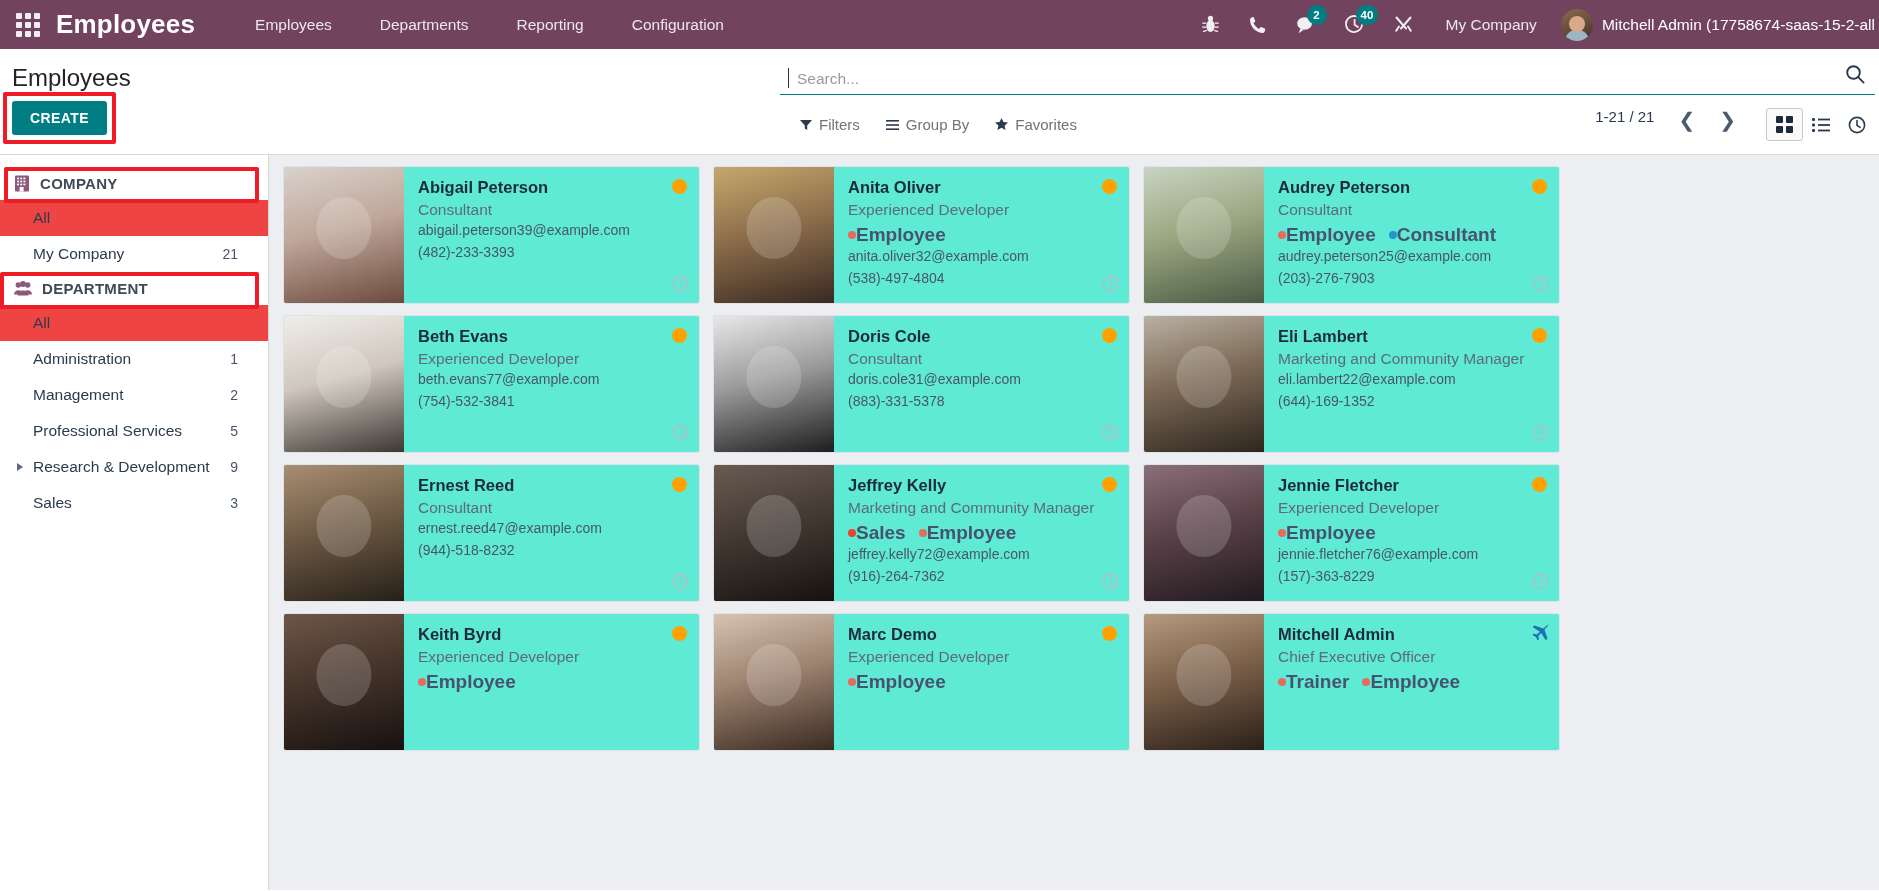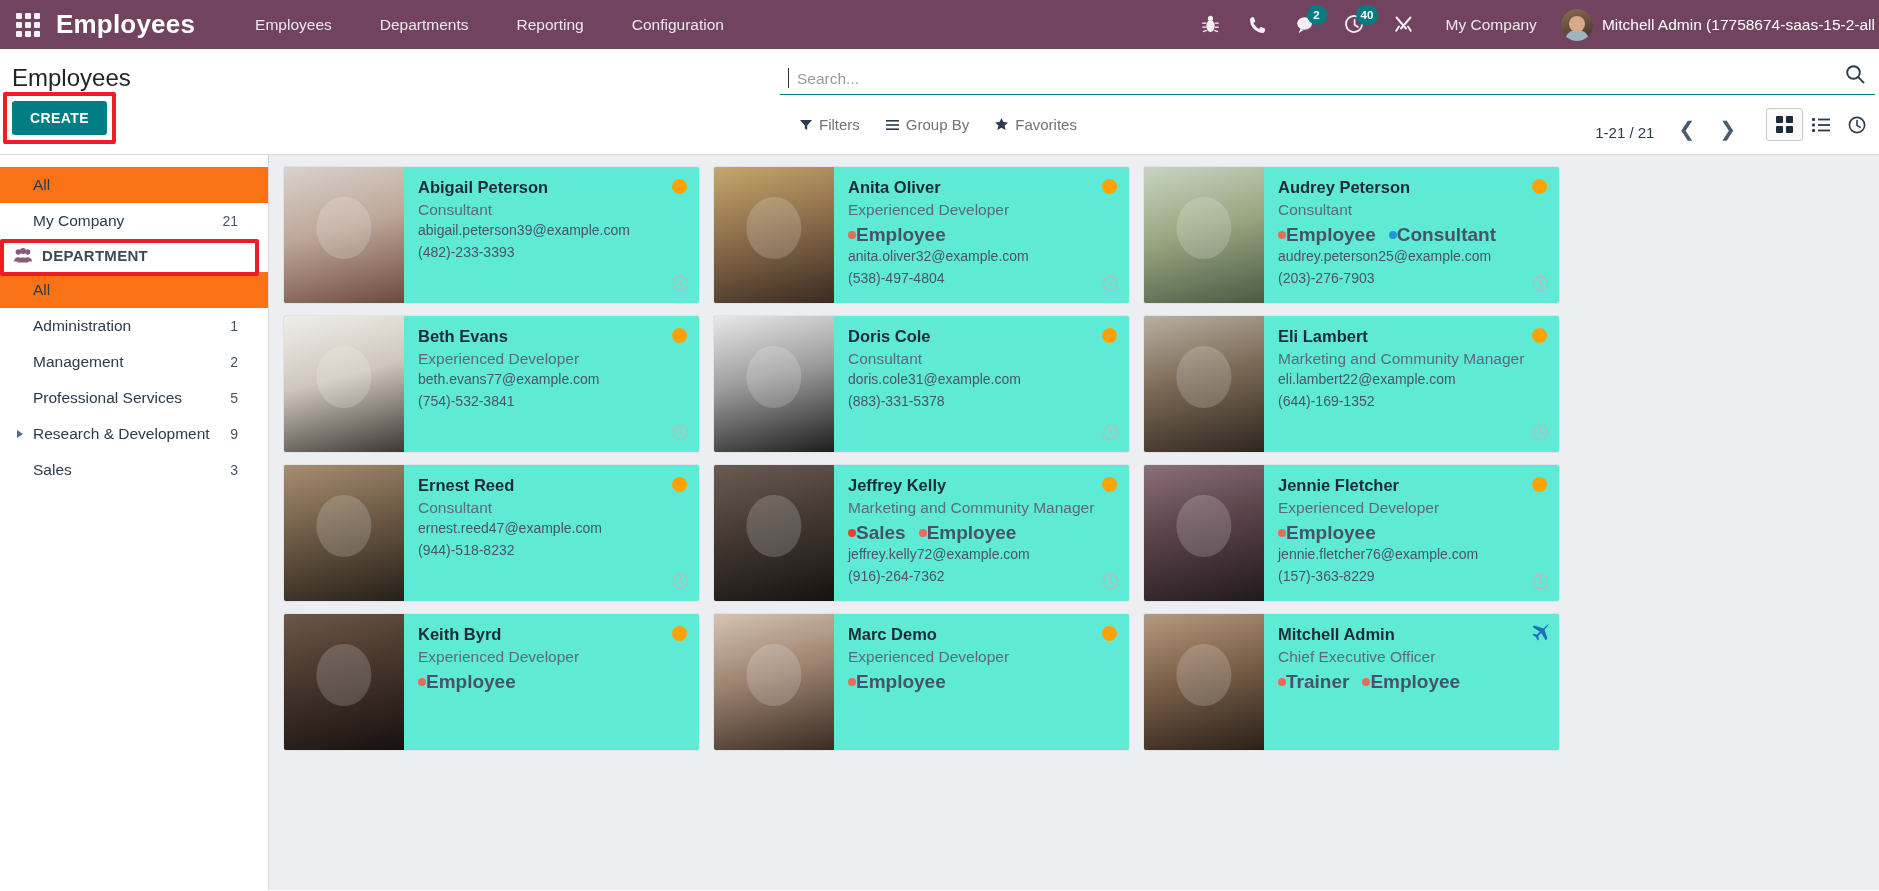--- a/index.html
+++ b/index.html
@@ -82,21 +82,21 @@
   .search-input::placeholder { color: #9a9a9a; }
   .search-caret { width:1px; height:20px; background:#333; margin-left:8px; }
   .search-icon-btn { padding: 0 10px; cursor: pointer; color: #2b3b4e; }
 
   .cp-tools { display: flex; align-items: center; margin-top: 13px; }
   .tool-btns { display: flex; align-items: center; gap: 26px; padding-left: 20px; }
   .tool-btn {
     font-size: 15px; color: #737373; cursor: pointer;
     display: flex; align-items: center; gap: 7px; white-space: nowrap;
   }
-  .cp-pager { margin-left: auto; display: flex; align-items: flex-end; gap: 4px; }
+  .cp-pager { margin-left: auto; display: flex; align-items: flex-start; gap: 4px; }
   .pager-text { font-size: 15px; color: #2b3b4e; margin-right: 10px; white-space: nowrap; }
   .pager-btn { padding: 2px 10px; cursor: pointer; color: #4a5b6d; font-size: 20px; line-height: 1; }
   .view-switch { display: flex; align-items: center; margin-left: 16px; }
   .view-btn {
     padding: 7px 9px; cursor: pointer; color: #2b3b4e;
     display: flex; align-items: center; justify-content: center;
   }
   .view-btn.active { border: 1px solid #c9c9c9; border-radius: 3px; background: #fafafa; }
 
   
@@ -110,21 +110,21 @@
   }
   .side-section-head {
     display: flex; align-items: center; gap: 10px;
     padding: 8px 12px 8px 14px; font-size: 15px; font-weight: 700;
     color: #3f4a56; letter-spacing: .3px; position: relative;
   }
   .side-item {
     display: flex; align-items: center; font-size: 15.5px; color: #2b3b4e;
     padding: 9px 16px 9px 33px; cursor: pointer;
   }
-  .side-item.active { background: #f97316; }
+  .side-item.active { background: #ef4444; }
   .side-item .lbl { flex: 1; }
   .side-item .cnt { font-size: 14px; color: #46546a; padding-right: 14px; }
   .side-item .caret {
     width: 0; height: 0; border-left: 6px solid #5b6a7d;
     border-top: 4.5px solid transparent; border-bottom: 4.5px solid transparent;
     margin-left: -16px; margin-right: 10px;
   }
   .side-item .nocaret { width: 6px; margin-left: -16px; margin-right: 10px; }
 
   
@@ -325,20 +325,41 @@
         </div>
       </div>
     </div>
   </div>
 </div>
 
 <div class="body-wrap">
 
   <aside class="sidebar">
 
+    <div style="position:relative;">
+      <div class="side-section-head">
+        <svg width="16" height="17" viewBox="0 0 16 17" fill="#8b5a7a">
+          <rect x="1" y="0.5" width="14" height="16" rx="1"></rect>
+          <g fill="#fff">
+            <rect x="3" y="2.6" width="2" height="1.7"></rect>
+              <rect x="6.2" y="2.6" width="2" height="1.7"></rect>
+              <rect x="9.4" y="2.6" width="2" height="1.7"></rect>
+            <rect x="3" y="5.6" width="2" height="1.7"></rect>
+              <rect x="6.2" y="5.6" width="2" height="1.7"></rect>
+              <rect x="9.4" y="5.6" width="2" height="1.7"></rect>
+            <rect x="3" y="8.6" width="2" height="1.7"></rect>
+              <rect x="6.2" y="8.6" width="2" height="1.7"></rect>
+              <rect x="9.4" y="8.6" width="2" height="1.7"></rect>
+            <rect x="5.6" y="12" width="4" height="4.5"></rect>
+          </g>
+        </svg>
+        <span>COMPANY</span>
+      </div>
+      <div class="annot" style="left:4px; top:0px; width:255px; height:36px;"></div>
+    </div>
     <div class="side-item active">
       <span class="nocaret"></span>
       <span class="lbl">All</span>
       <span class="cnt"></span>
     </div>
     <div class="side-item">
       <span class="nocaret"></span>
       <span class="lbl">My Company</span>
       <span class="cnt">21</span>
     </div>

